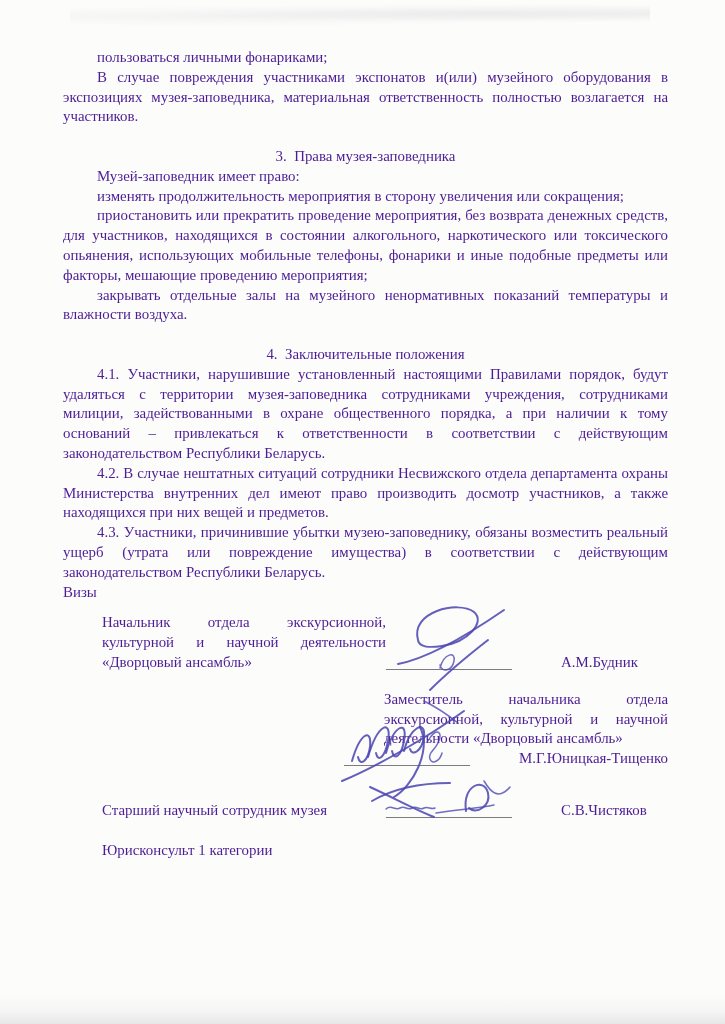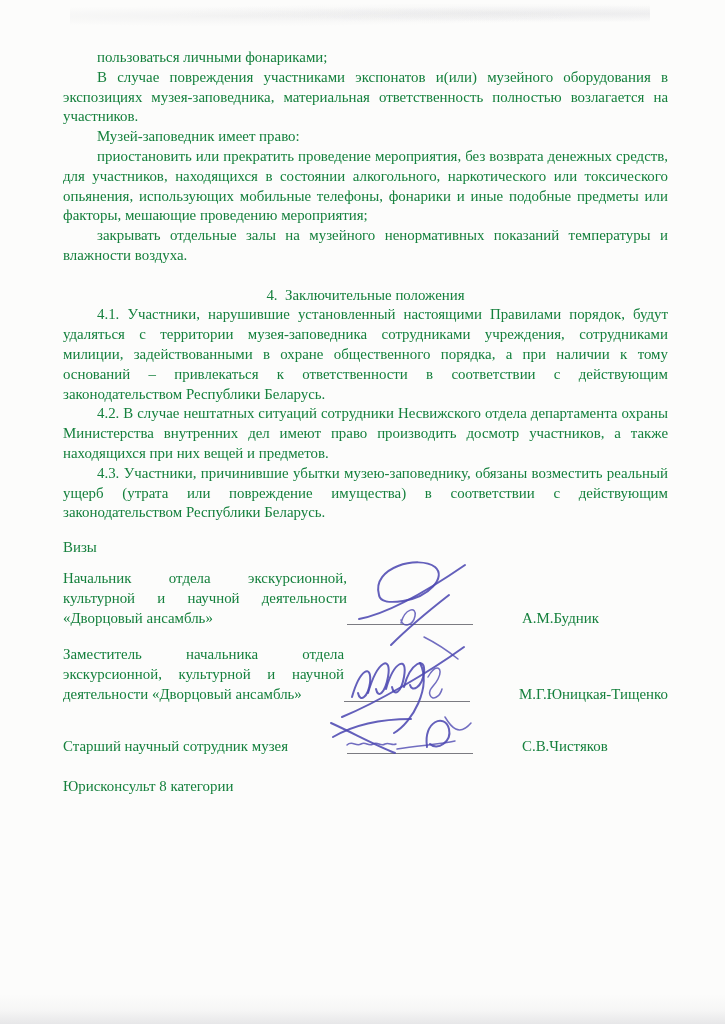--- a/index.html
+++ b/index.html
@@ -3,21 +3,21 @@
 <meta charset="utf-8">
 <style>
   html,body { margin:0; padding:0; background:#e8e8e8; }
   .page {
     position:relative;
     width:725px; height:1024px;
     margin:0 auto;
     background:#fcfcfb;
     overflow:hidden;
     font-family:"Liberation Serif", serif;
-    color:#15803d;
+    color:#4c1d95;
   }
   
   .smudge-top {
     position:absolute; top:4px; left:70px; width:580px; height:22px;
     background:
       radial-gradient(ellipse at 28% 55%, rgba(120,120,132,0.07), transparent 60%),
       radial-gradient(ellipse at 72% 40%, rgba(120,120,132,0.06), transparent 55%),
       radial-gradient(ellipse at 96% 45%, rgba(120,120,140,0.08), transparent 50%);
     pointer-events:none;
   }
@@ -29,25 +29,25 @@
   .content {
     position:absolute; left:63px; top:48px; width:605px;
     font-size:14.9px; line-height:19.8px;
   }
   .para {
     margin:0; text-align:justify; text-indent:34px;
   }
   .heading {
     margin:19.8px 0 0 0; text-align:center; text-indent:0;
   }
-  .visas { margin-top:15px; text-indent:0; }
+  .visas { text-indent:0; }
 
-  .sig-row { display:flex; align-items:flex-end; }
+  .sig-row { display:flex; align-items:flex-end;margin-left:39px; }
   .sig-row.r1 { margin-top:11px; }
-  .sig-row.r2 { margin-top:17px; }
+  .sig-row.r2 { margin-top:17px;flex-direction:column; }
   .sig-row.r3 { margin-top:32px; }
   .sig-row.r4 { margin-top:20px; }
   .sig-label { width:284px; text-align:justify; }
   .sig-zone  { display:flex; align-items:flex-end;gap:43px; }
   .sig-line {
     position:relative;
     width:126px; height:0;
     border-bottom:1.4px solid #7b7b81;
     margin-bottom:3px;
   }
@@ -61,21 +61,23 @@
 <body>
 
 <div class="page">
   <div class="smudge-top"></div>
 
   <div class="content">
 
     <p class="para">пользоваться личными фонариками;</p>
     <p class="para">В случае повреждения участниками экспонатов и(или) музейного оборудования в экспозициях музея-заповедника, материальная ответственность полностью возлагается на участников.</p>
 
+    <p class="para heading">3.&nbsp;&nbsp;Права музея-заповедника</p>
     <p class="para">Музей-заповедник имеет право:</p>
+    <p class="para">изменять продолжительность мероприятия в сторону увеличения или сокращения;</p>
     <p class="para">приостановить или прекратить проведение мероприятия, без возврата денежных средств, для участников, находящихся в состоянии алкогольного, наркотического или токсического опьянения, использующих мобильные телефоны, фонарики и иные подобные предметы или факторы, мешающие проведению мероприятия;</p>
     <p class="para">закрывать отдельные залы на музейного ненормативных показаний температуры и влажности воздуха.</p>
 
     <p class="para heading">4.&nbsp;&nbsp;Заключительные положения</p>
     <p class="para">4.1. Участники, нарушившие установленный настоящими Правилами порядок, будут удаляться с территории музея-заповедника сотрудниками учреждения, сотрудниками милиции, задействованными в охране общественного порядка, а при наличии к тому оснований – привлекаться к ответственности в соответствии с действующим законодательством Республики Беларусь.</p>
     <p class="para">4.2. В случае нештатных ситуаций сотрудники Несвижского отдела департамента охраны Министерства внутренних дел имеют право производить досмотр участников, а также находящихся при них вещей и предметов.</p>
     <p class="para">4.3. Участники, причинившие убытки музею-заповеднику, обязаны возместить реальный ущерб (утрата или повреждение имущества) в соответствии с действующим законодательством Республики Беларусь.</p>
 
     <p class="para visas">Визы</p>
 
@@ -124,19 +126,19 @@
             <path class="ink" d="M100,40 C96,14 118,6 122,22 C125,35 110,44 103,37"></path>
             <path class="ink thin" d="M118,10 C124,20 132,30 144,16"></path>
             <path class="ink thin" d="M70,42 C90,38 112,38 128,34"></path>
           </svg>
         </div>
         <div class="sig-name">С.В.Чистяков</div>
       </div>
     </div>
 
     <div class="sig-row r4">
-      <div class="sig-label">Юрисконсульт 8 категории</div>
+      <div class="sig-label">Юрисконсульт 1 категории</div>
     </div>
 
   </div>
 
   <div class="smudge-bottom"></div>
 </div>
 
 </body></html>

